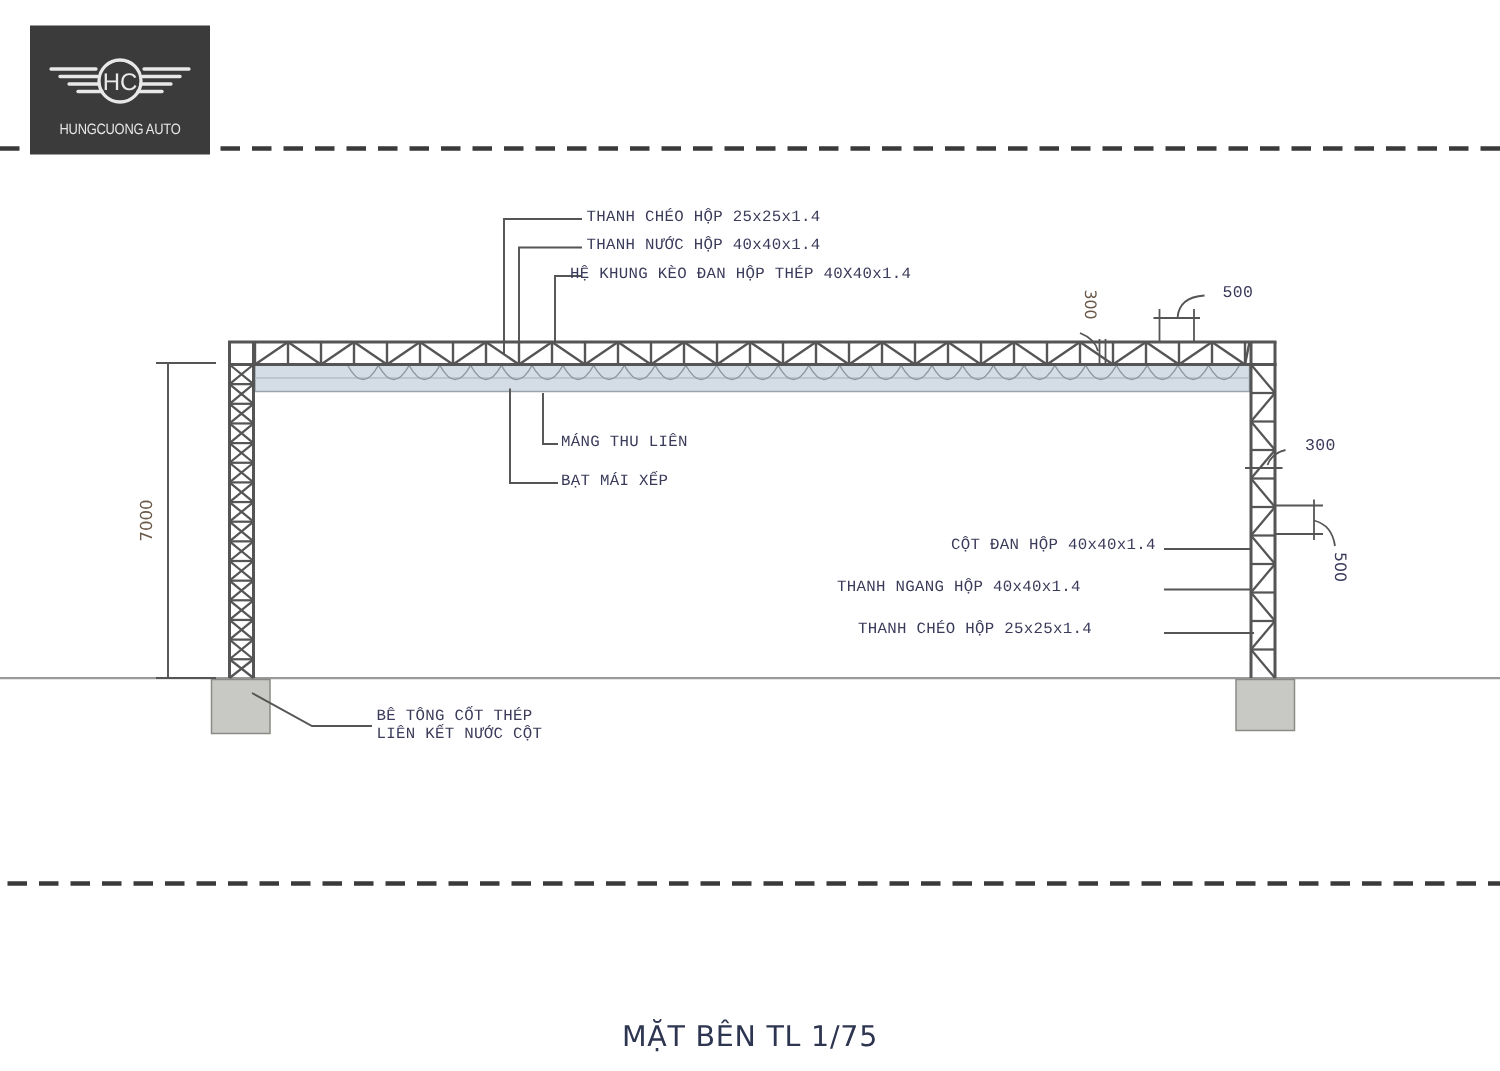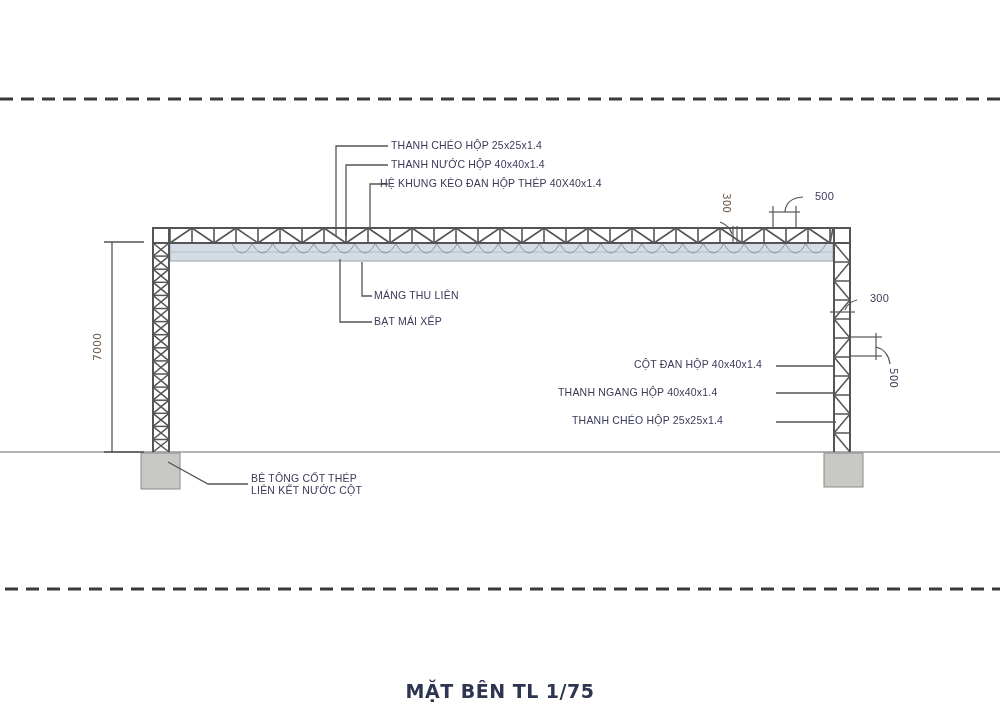--- a/index.html
+++ b/index.html
@@ -1,21 +1,21 @@
 <!DOCTYPE html>
 <html><head>
 <meta charset="utf-8">
 <style>
   html, body { margin: 0; padding: 0; background: #ffffff; }
   body { width: 1000px; height: 714px; position: relative; overflow: hidden; font-family: "DejaVu Sans", sans-serif; }
   #stage { position: absolute; left: 0; top: 0; width: 1000px; height: 714px; }
   .logo { position: absolute; left: 20px; top: 17px; width: 120px; height: 86px; background: #3b3b3b; }
   .logo-text { position: absolute; left: 0; right: 0; top: 64px; text-align: center; color: #e6e6e6; font-family: "Liberation Sans", sans-serif; font-size: 10px; letter-spacing: -0.2px; transform: scaleX(0.86); }
-  .lbl { position: absolute; font-family: Liberation Sans, sans-serif; font-size: 10.5px; color: #3a3a5a; white-space: nowrap; letter-spacing: 0.2px; }
-  .title { position: absolute; left: 0; right: 0; top: 680px; text-align: center; font-family: "DejaVu Sans", sans-serif; font-weight: bold; font-size: 19px; color: #2d3550; letter-spacing: 0.5px; }
+  .lbl { position: absolute; font-family: Liberation Mono, monospace; font-size: 10.5px; color: #3a3a5a; white-space: nowrap; letter-spacing: 0.2px; }
+  .title { position: absolute; left: 0; right: 0; top: 680px; text-align: center; font-family: "DejaVu Sans", sans-serif; font-weight: normal; font-size: 19px; color: #2d3550; letter-spacing: 0.5px; }
 </style>
 </head>
 <body>
 
 <div id="stage">
   <svg width="1000" height="714" viewBox="0 0 1000 714" xmlns="http://www.w3.org/2000/svg">
 
     <line x1="0" y1="99" x2="1000" y2="99" stroke="#3a3a3a" stroke-width="3" stroke-dasharray="13 8"></line>
     <line x1="5" y1="589" x2="1000" y2="589" stroke="#3a3a3a" stroke-width="3" stroke-dasharray="13 8"></line>
 
@@ -260,20 +260,37 @@
       <line x1="876" y1="333" x2="876" y2="360"></line>
       <path d="M876,347 Q888,350 890,364"></path>
     </g>
 
     <text x="101" y="347" transform="rotate(-90 101 347)" text-anchor="middle" font-family="DejaVu Sans, sans-serif" font-size="11" fill="#6b5a4a" id="t-7000">7000</text>
     <text x="723" y="203" transform="rotate(90 723 203)" text-anchor="middle" font-family="DejaVu Sans, sans-serif" font-size="10.5" fill="#6b5a4a" id="t-300a">300</text>
     <text x="890" y="378" transform="rotate(90 890 378)" text-anchor="middle" font-family="DejaVu Sans, sans-serif" font-size="10.5" fill="#3a3a5a" id="t-500b">500</text>
   </svg>
 
   
+  <div class="logo">
+    <svg width="120" height="62" viewBox="0 0 120 62" style="position:absolute;left:0;top:0">
+      <g stroke="#e8e8e8" stroke-width="2.2" fill="none" stroke-linecap="round">
+        <circle cx="60" cy="37" r="14"></circle>
+        <line x1="14" y1="29" x2="44" y2="29"></line>
+        <line x1="20" y1="34" x2="45" y2="34"></line>
+        <line x1="26" y1="39" x2="46" y2="39"></line>
+        <line x1="32" y1="44" x2="48" y2="44"></line>
+        <line x1="76" y1="29" x2="106" y2="29"></line>
+        <line x1="75" y1="34" x2="100" y2="34"></line>
+        <line x1="74" y1="39" x2="94" y2="39"></line>
+        <line x1="72" y1="44" x2="88" y2="44"></line>
+      </g>
+      <text x="60" y="43" text-anchor="middle" font-family="Liberation Sans, sans-serif" font-size="16" fill="#e8e8e8" id="t-mono">HC</text>
+    </svg>
+    <div class="logo-text">HUNGCUONG AUTO</div>
+  </div>
 
   
   <div class="lbl" style="left:391px;top:139px">THANH CHÉO HỘP 25x25x1.4</div>
   <div class="lbl" style="left:391px;top:158px">THANH NƯỚC HỘP 40x40x1.4</div>
   <div class="lbl" style="left:380px;top:177px">HỆ KHUNG KÈO ĐAN HỘP THÉP 40X40x1.4</div>
 
   
   <div class="lbl" style="left:374px;top:289px">MÁNG THU LIÊN</div>
   <div class="lbl" style="left:374px;top:315px">BẠT MÁI XẾP</div>
 

